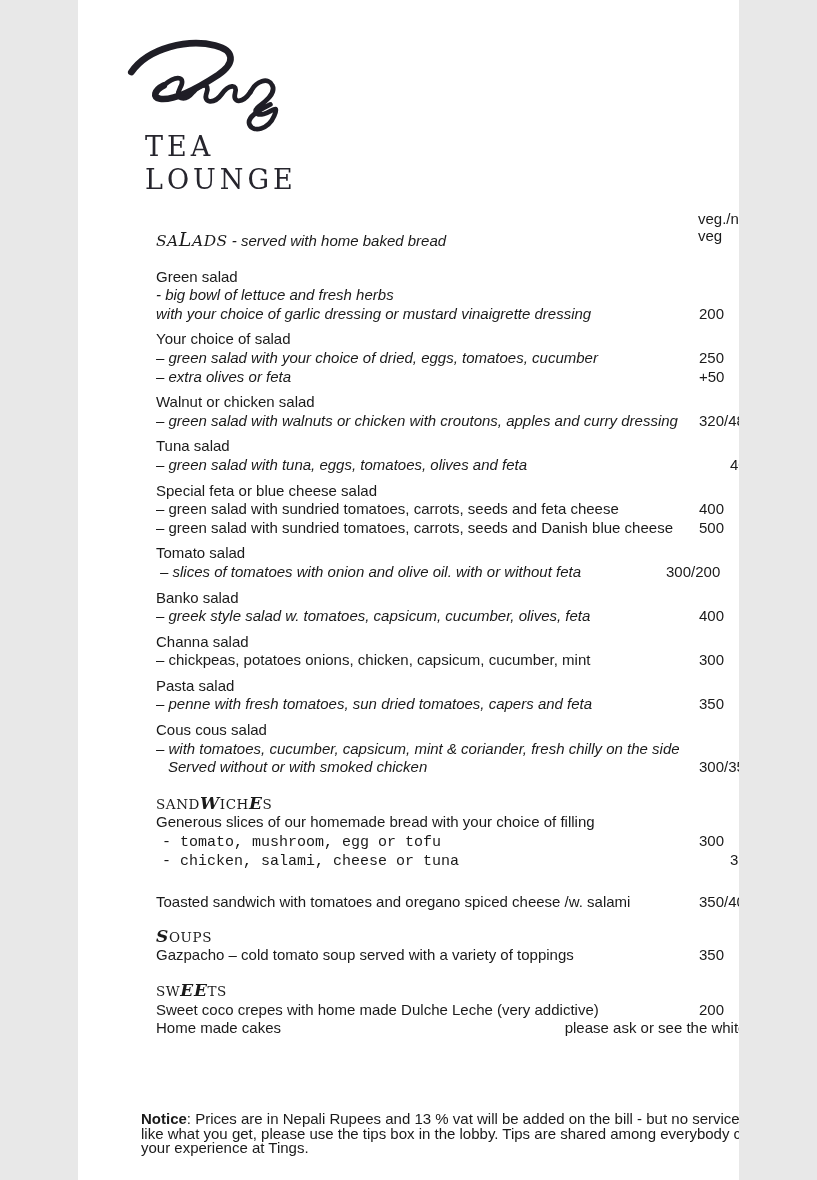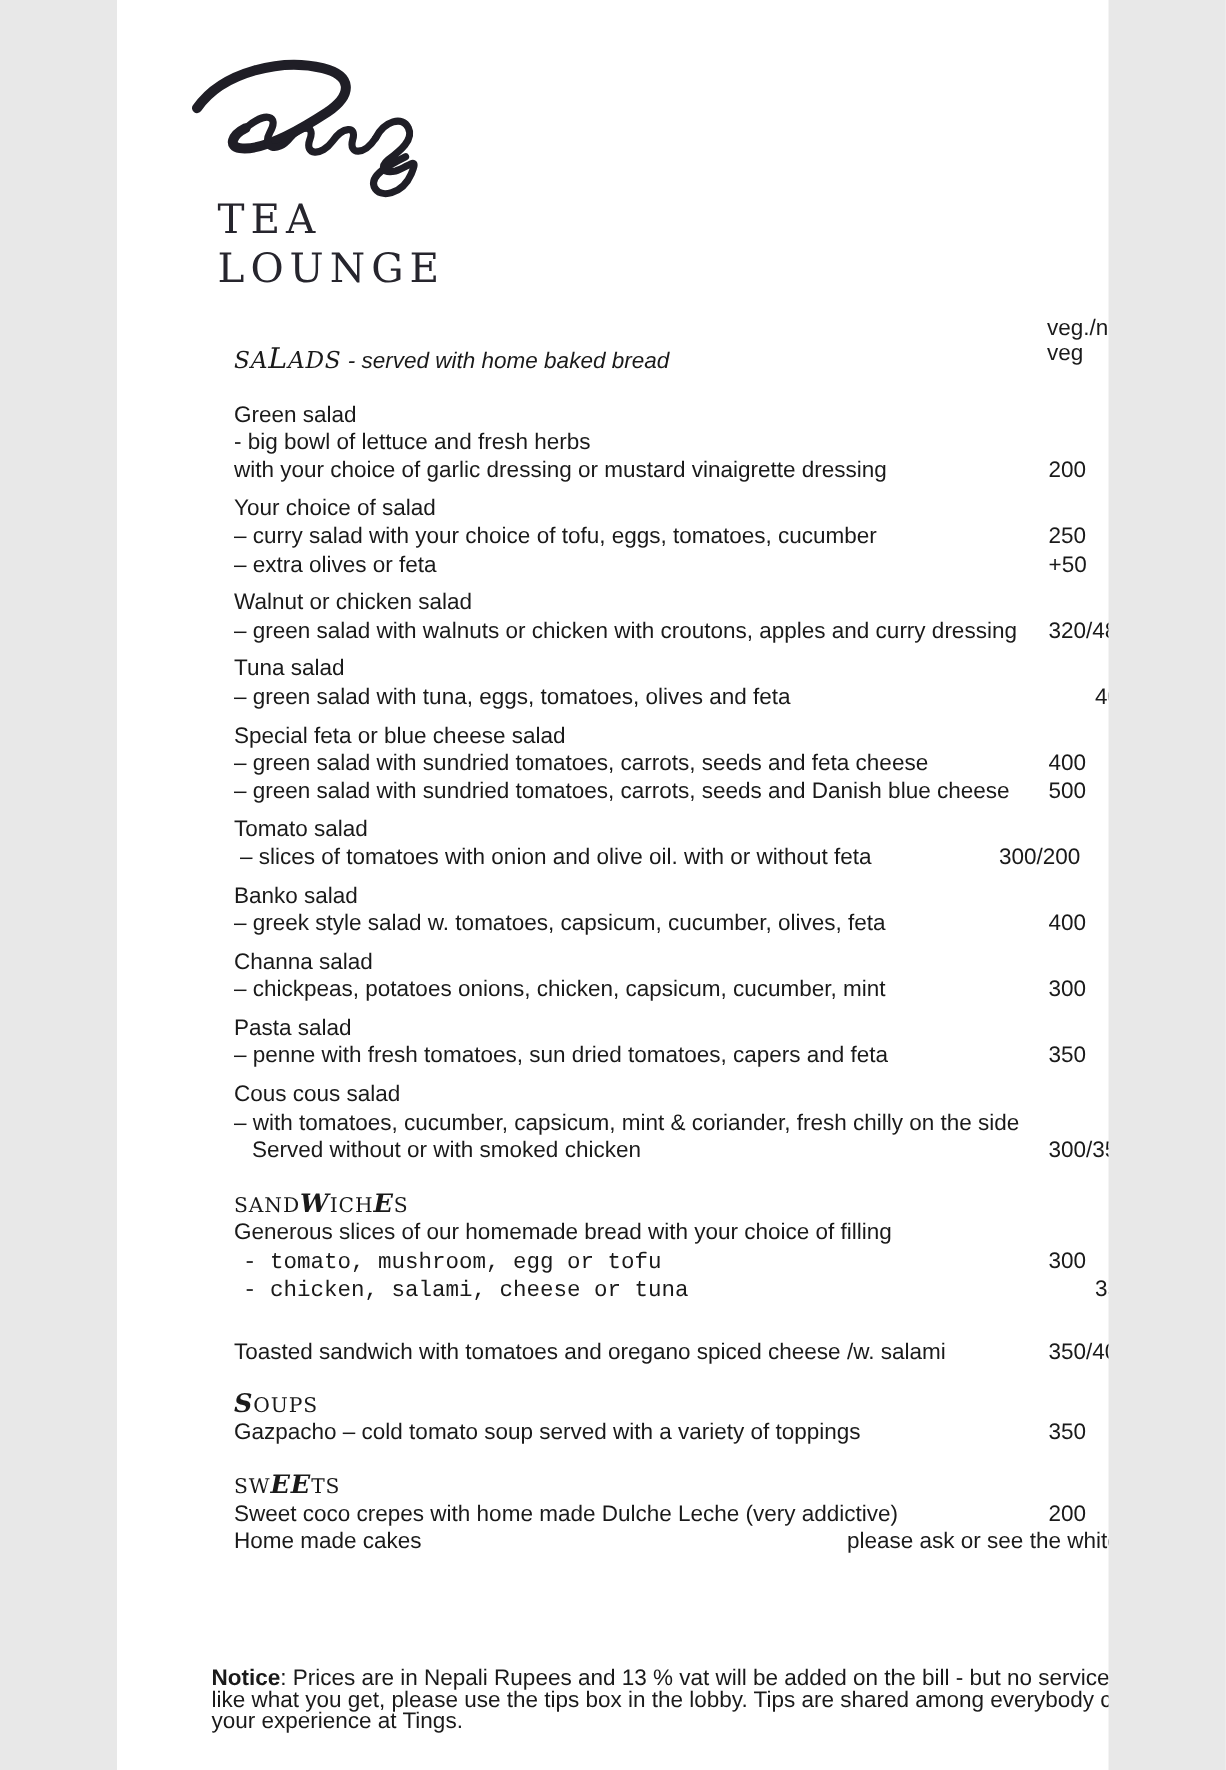--- a/index.html
+++ b/index.html
@@ -14,21 +14,21 @@
   .logo svg { display:block; }
   .brand-lines { margin-left:22px; margin-top:-4px; font-family:"DejaVu Serif", serif;
                  color:#26252d; font-size:27px; letter-spacing:4px; line-height:33px; }
 
   
   .veg-header { position:absolute; left:620px; top:210px; font-size:15px; }
 
   
   .content { position:absolute; left:78px; top:230px; width:640px; font-size:15px; }
   .row  { position:relative; line-height:18.6px; white-space:nowrap; height:18.6px; }
-  .it   { }
+  .it   { font-style:italic; }
   .indent-sm { padding-left:4px; }
   .indent-md { padding-left:6px;font-family:Liberation Mono, monospace; }
   .indent-lg { padding-left:12px; }
   .price   { position:absolute; left:543px; top:0; font-style:normal; }
   .price-t { left:510px; }
   .price-r { left:auto; right:41px; }
   .note-r  { position:absolute; right:7px; top:0; }
   .item { margin-bottom:7px; }
 
   
@@ -75,21 +75,21 @@
     </div>
 
     <div class="item">
       <div class="row"><span>Green salad</span></div>
       <div class="row"><span class="it">- big bowl of lettuce and fresh herbs</span></div>
       <div class="row"><span class="it">with your choice of garlic dressing or mustard vinaigrette dressing</span><span class="price">200</span></div>
     </div>
 
     <div class="item">
       <div class="row"><span>Your choice of salad</span></div>
-      <div class="row"><span class="it">– curry salad with your choice of tofu, eggs, tomatoes, cucumber</span><span class="price">250</span></div>
+      <div class="row"><span class="it">– green salad with your choice of dried, eggs, tomatoes, cucumber</span><span class="price">250</span></div>
       <div class="row"><span class="it">– extra olives or feta</span><span class="price">+50</span></div>
     </div>
 
     <div class="item">
       <div class="row"><span>Walnut or chicken salad</span></div>
       <div class="row"><span class="it">– green salad with walnuts or chicken with croutons, apples and curry dressing</span><span class="price">320/480</span></div>
     </div>
 
     <div class="item">
       <div class="row"><span>Tuna salad</span></div>

